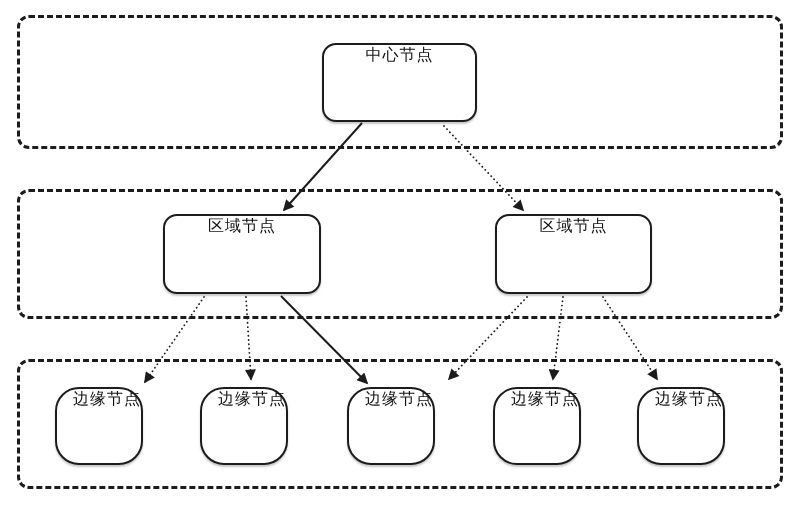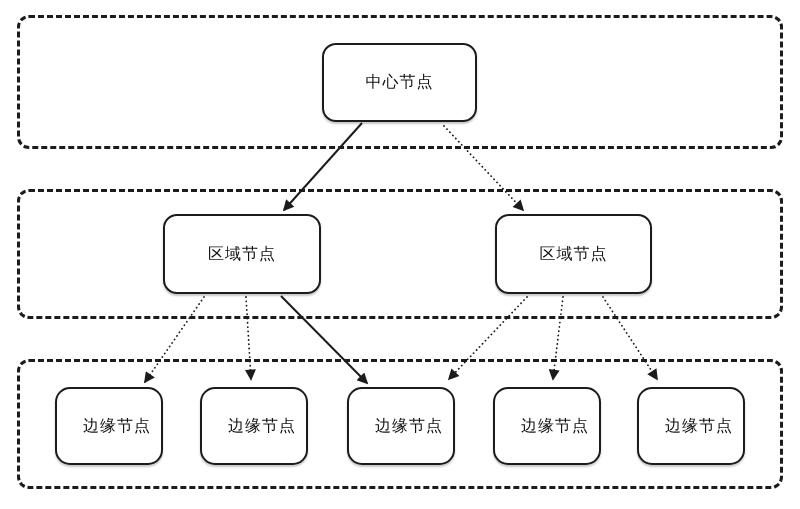--- a/index.html
+++ b/index.html
@@ -11,29 +11,29 @@
   .tier{
     position:absolute;left:17px;width:766px;box-sizing:border-box;
     border:3px dashed #1c1c1c;border-radius:12px;background:transparent;
   }
   .tier-1{top:15px;height:134px;}
   .tier-2{top:189px;height:130px;}
   .tier-3{top:359px;height:130px;}
   .node{
     position:absolute;box-sizing:border-box;background:#ffffff;
     border:2px solid #1c1c1c;border-radius:14px;
-    display:flex;align-items:center;justify-content:center;
+    display:flex;justify-content:center;
     font-size:16px;font-weight:500;letter-spacing:1px;color:#111111;
     box-shadow:0 2px 2px rgba(0,0,0,0.22);
     z-index:2;
   }
   .node-center{left:322px;top:43px;width:155px;height:79px;}
   .node-region-1{left:163px;top:214px;width:158px;height:80px;}
   .node-region-2{left:495px;top:214px;width:157px;height:80px;}
-  .node-edge{top:387px;width:108px;height:78px;border-radius:15px;padding-left:16px;}
+  .node-edge{top:387px;width:88px;height:78px;border-radius:24px;padding-left:16px;}
   .node-edge-1{left:55px;}
   .node-edge-2{left:200px;}
   .node-edge-3{left:347px;}
   .node-edge-4{left:493px;}
   .node-edge-5{left:637px;}
   .edges{
     position:absolute;left:0;top:0;width:800px;height:509px;
     pointer-events:none;z-index:3;
   }
   .edges line{stroke:#1c1c1c;}

